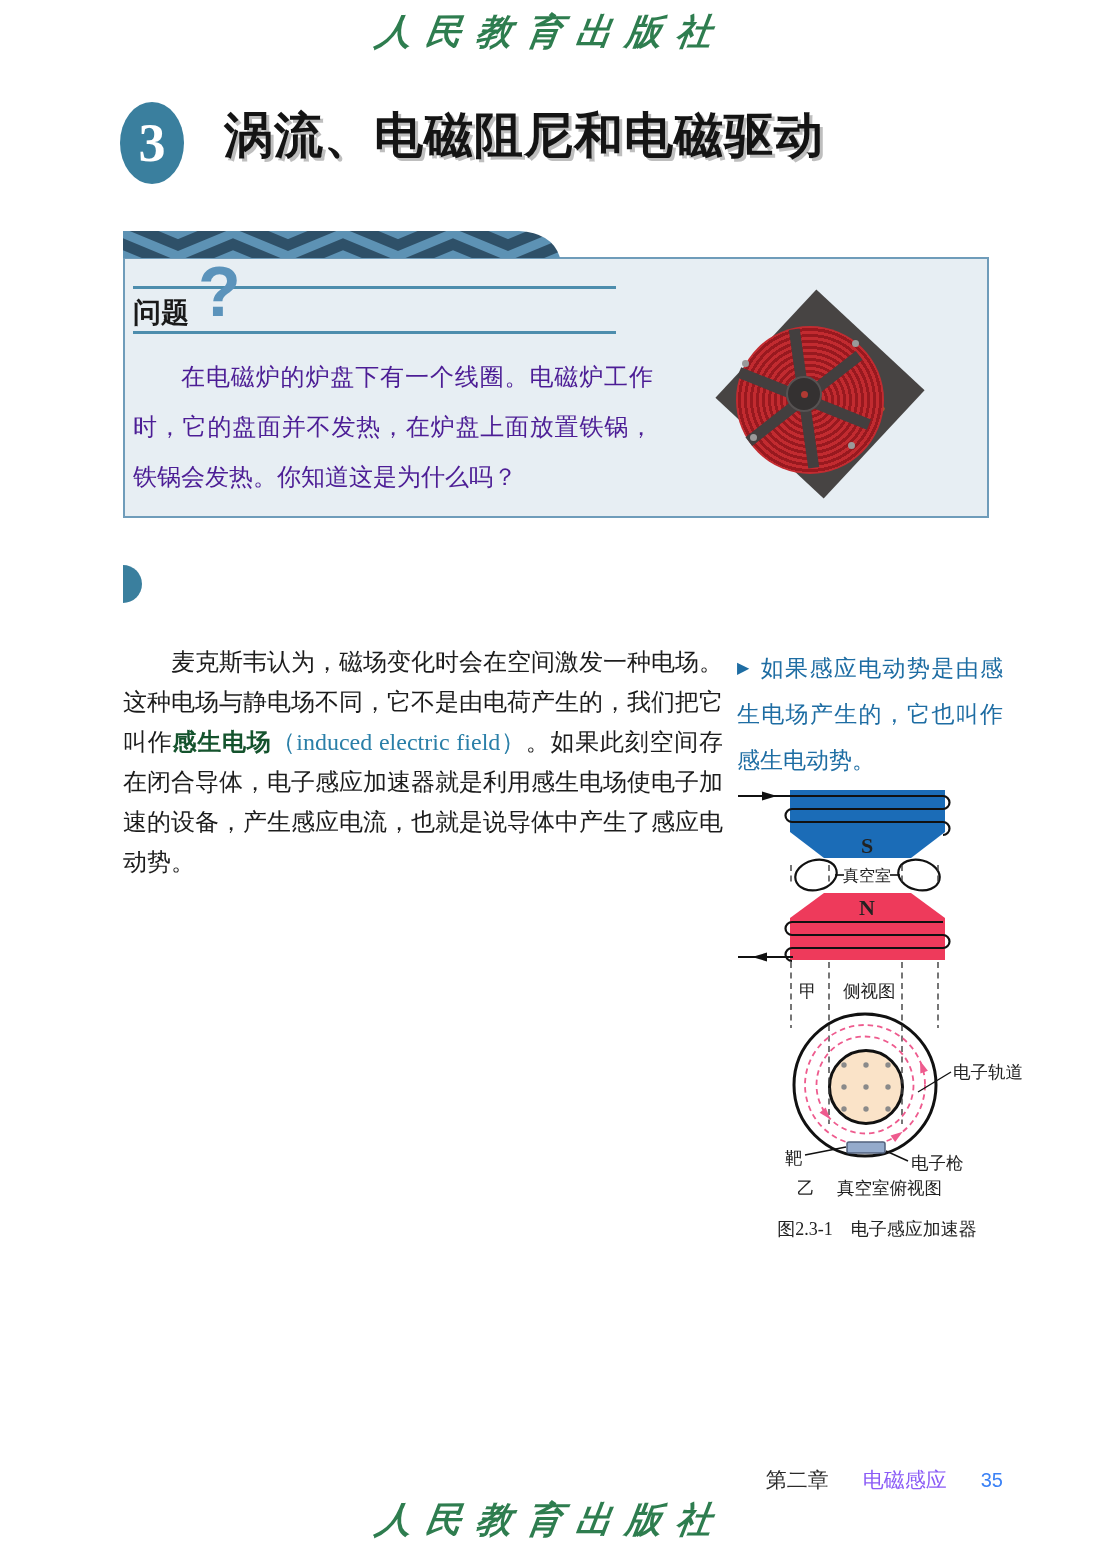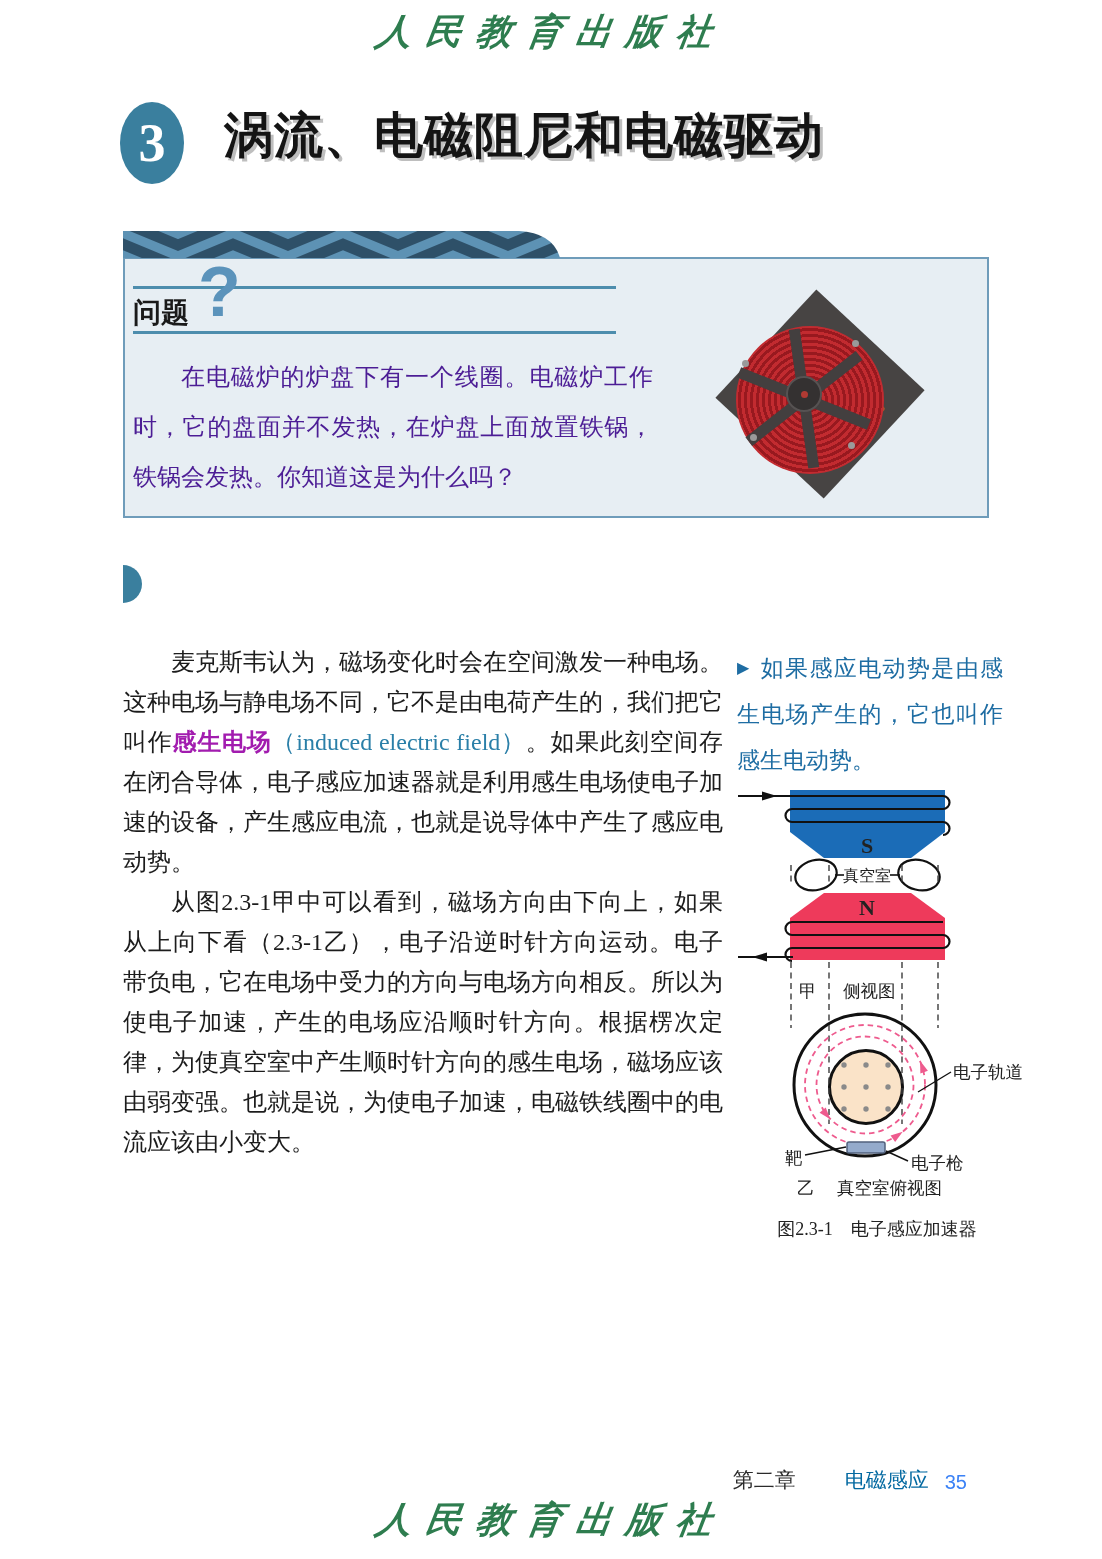--- a/index.html
+++ b/index.html
@@ -44,35 +44,35 @@
   .hub-dot{position:absolute;left:13px;top:13px;width:7px;height:7px;border-radius:50%;background:#b03a33;}
   .screw{position:absolute;width:7px;height:7px;border-radius:50%;background:#9a9a9a;}
   
   .sec-bullet{position:absolute;left:123px;top:565px;width:19px;height:38px;background:#3a7f9e;
     border-radius:0 100% 100% 0 / 0 50% 50% 0;}
   .sec-heading{position:absolute;left:161px;top:566px;font-family:"Liberation Sans","DejaVu Sans",sans-serif;
     font-weight:bold;font-size:27px;color:#161616;white-space:nowrap;}
   
   .body-col{position:absolute;left:123px;top:642px;width:600px;}
   .body-col p{margin:0;font-size:24px;line-height:40px;color:#1c1c1c;text-align:justify;text-indent:2em;}
-  .term{color:#a21caf;font-weight:bold;font-family:"Liberation Sans","DejaVu Sans",sans-serif;}
+  .term{color:#14532d;font-weight:bold;font-family:"Liberation Sans","DejaVu Sans",sans-serif;}
   .term-en{color:#2a7fa8;}
   
   .note{position:absolute;left:737px;top:645px;width:266px;font-size:23px;line-height:46px;
     color:#1e6da3;text-align:justify;}
   .note .marker{font-family:"DejaVu Sans","Liberation Sans",sans-serif;font-size:16px;vertical-align:3px;
     margin-right:10px;}
   
   .fig{position:absolute;left:725px;top:780px;}
   .fig text{font-family:"Liberation Serif","DejaVu Serif",serif;fill:#222;}
   
-  .footer{position:absolute;left:672px;top:1466px;width:295px;display:flex;justify-content:flex-end;
-    align-items:flex-end;gap:16px;}
+  .footer{position:absolute;left:708px;top:1466px;width:295px;display:flex;justify-content:flex-end;
+    align-items:center;gap:34px;}
   .footer .f-ch{font-size:21px;color:#2b2b2b;}
-  .footer .f-ti{font-size:21px;color:#0369a1;margin-left:33px;}
+  .footer .f-ti{font-size:21px;color:#8b5cf6;}
   .footer .f-pg{font-size:20px;color:#3b82f6;font-family:"Liberation Sans","DejaVu Sans",sans-serif;}
 </style>
 </head>
 <body>
 
 <div id="page">
 
   <div class="pub-logo top">人民教育出版社</div>
 
   <div class="badge">3</div>
@@ -109,21 +109,20 @@
     <div class="screw" style="left:6px;top:34px;"></div>
     <div class="screw" style="left:116px;top:14px;"></div>
     <div class="screw" style="left:14px;top:108px;"></div>
     <div class="screw" style="left:112px;top:116px;"></div>
   </div>
 
   <div class="sec-bullet"></div>
 
   <div class="body-col">
     <p><span>麦克斯韦认为，磁场变化时会在空间激发一种电场。这种电场与静电场不同，它不是由电荷产生的，我们把它叫作</span><span class="term">感生电场</span><span class="term-en">（induced electric field）</span><span>。如果此刻空间存在闭合导体，电子感应加速器就是利用感生电场使电子加速的设备，产生感应电流，也就是说导体中产生了感应电动势。</span></p>
-    <p>从图2.3-1甲中可以看到，磁场方向由下向上，如果从上向下看（2.3-1乙），电子沿逆时针方向运动。电子带负电，它在电场中受力的方向与电场方向相反。所以为使电子加速，产生的电场应沿顺时针方向。根据楞次定律，为使真空室中产生顺时针方向的感生电场，磁场应该由弱变强。也就是说，为使电子加速，电磁铁线圈中的电流应该由小变大。</p>
   </div>
 
   <div class="note">
     <span class="marker">▶</span><span>如果感应电动势是由感生电场产生的，它也叫作感生电动势。</span>
   </div>
 
   <svg class="fig" width="335" height="465" viewBox="0 0 335 465">
 
     <g>
       <path d="M65,10 H220 V52 L186,78 H99 L65,52 Z" fill="#1b6cb7"></path>

